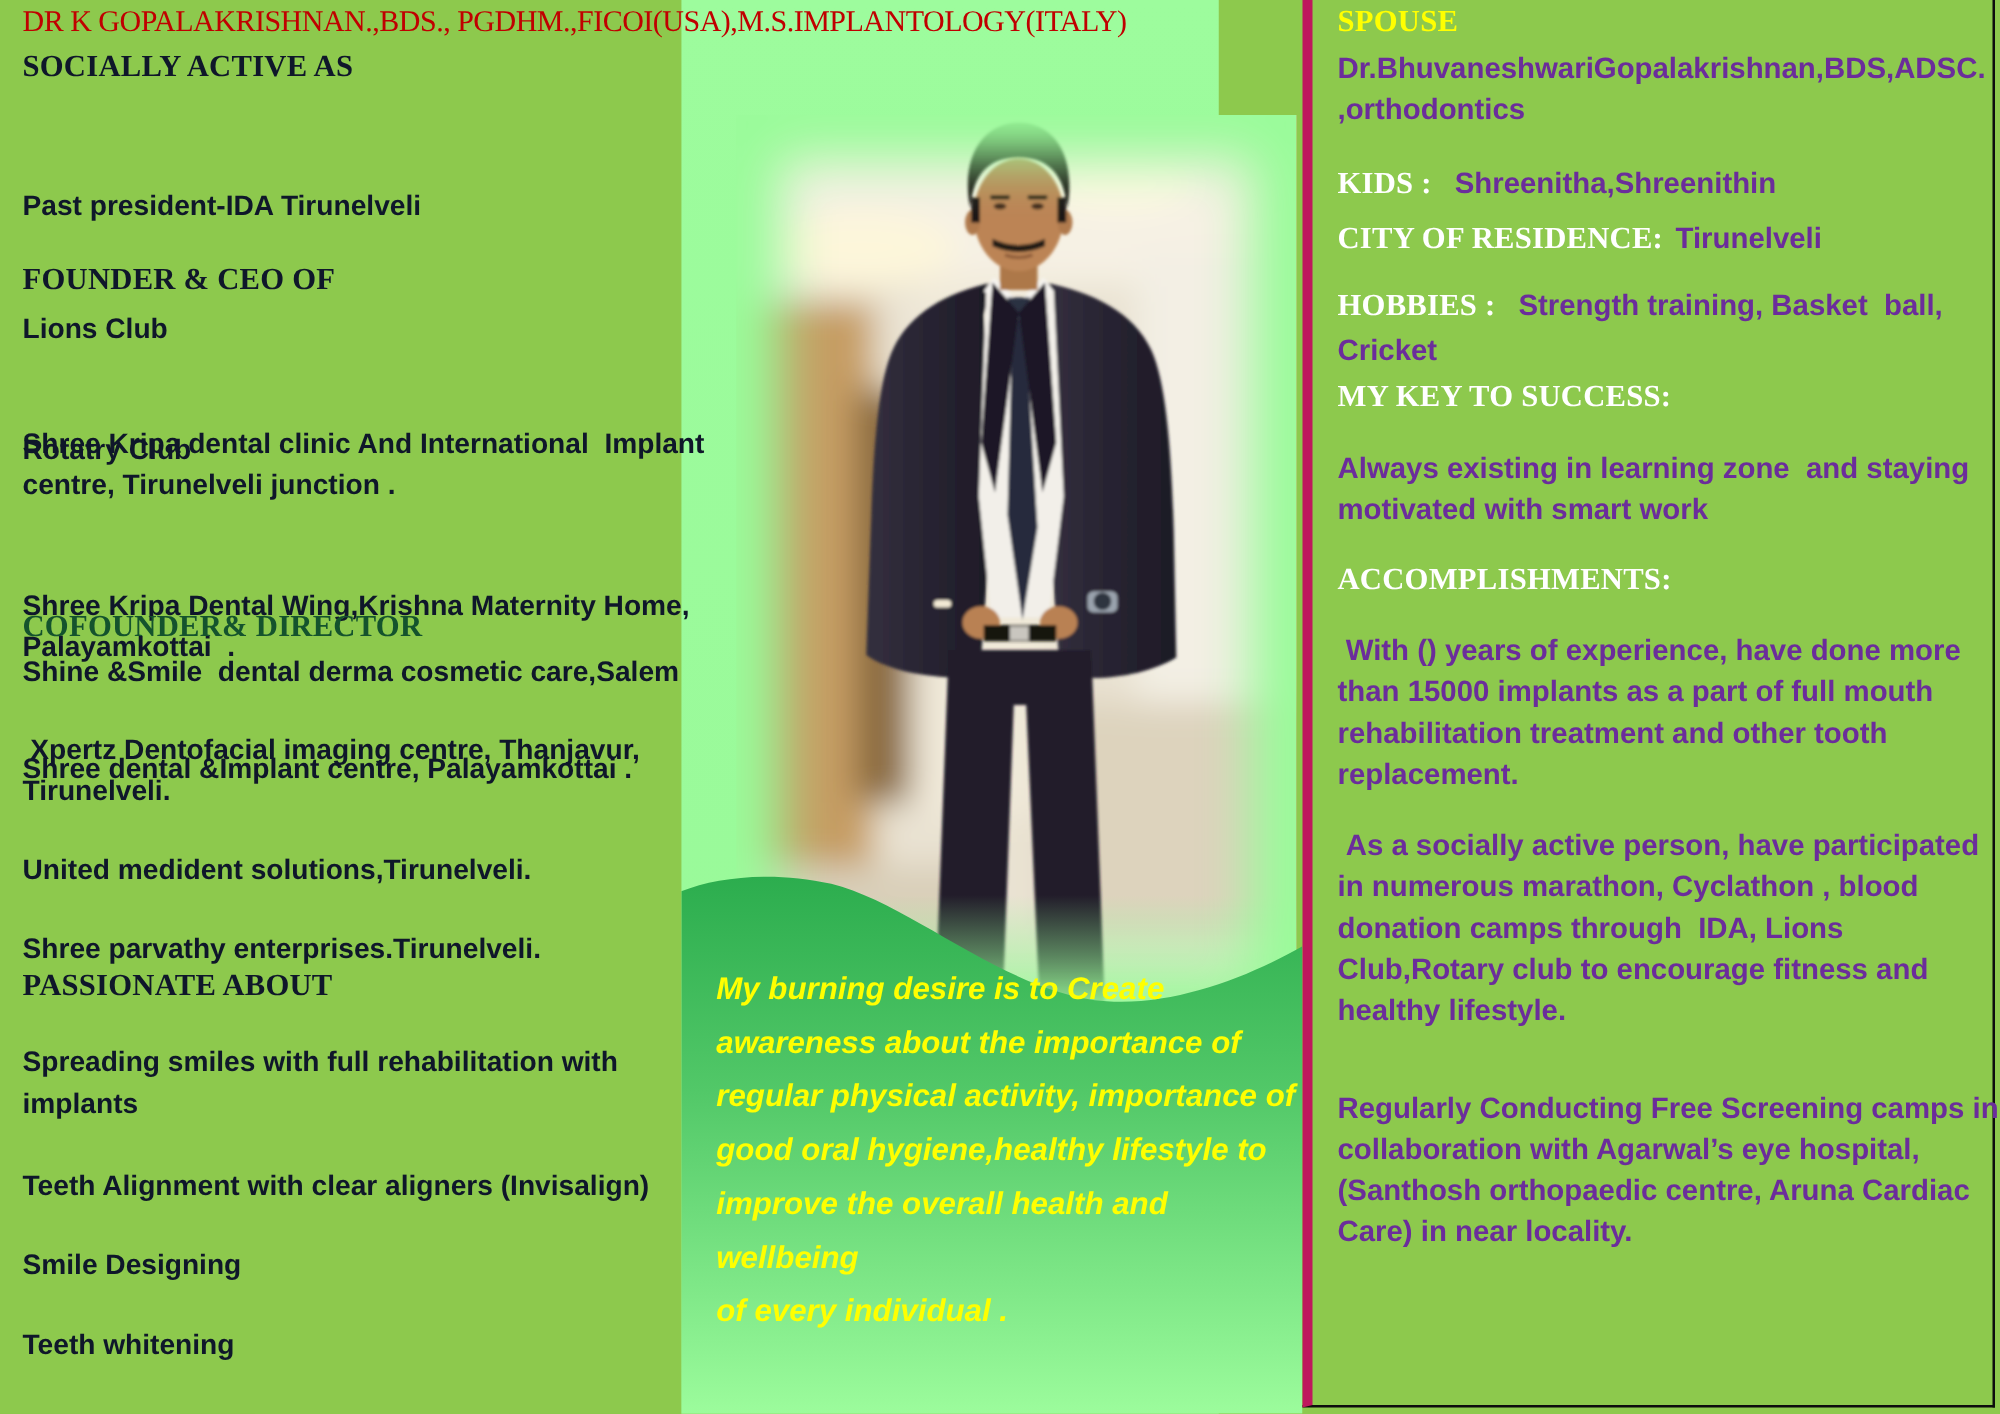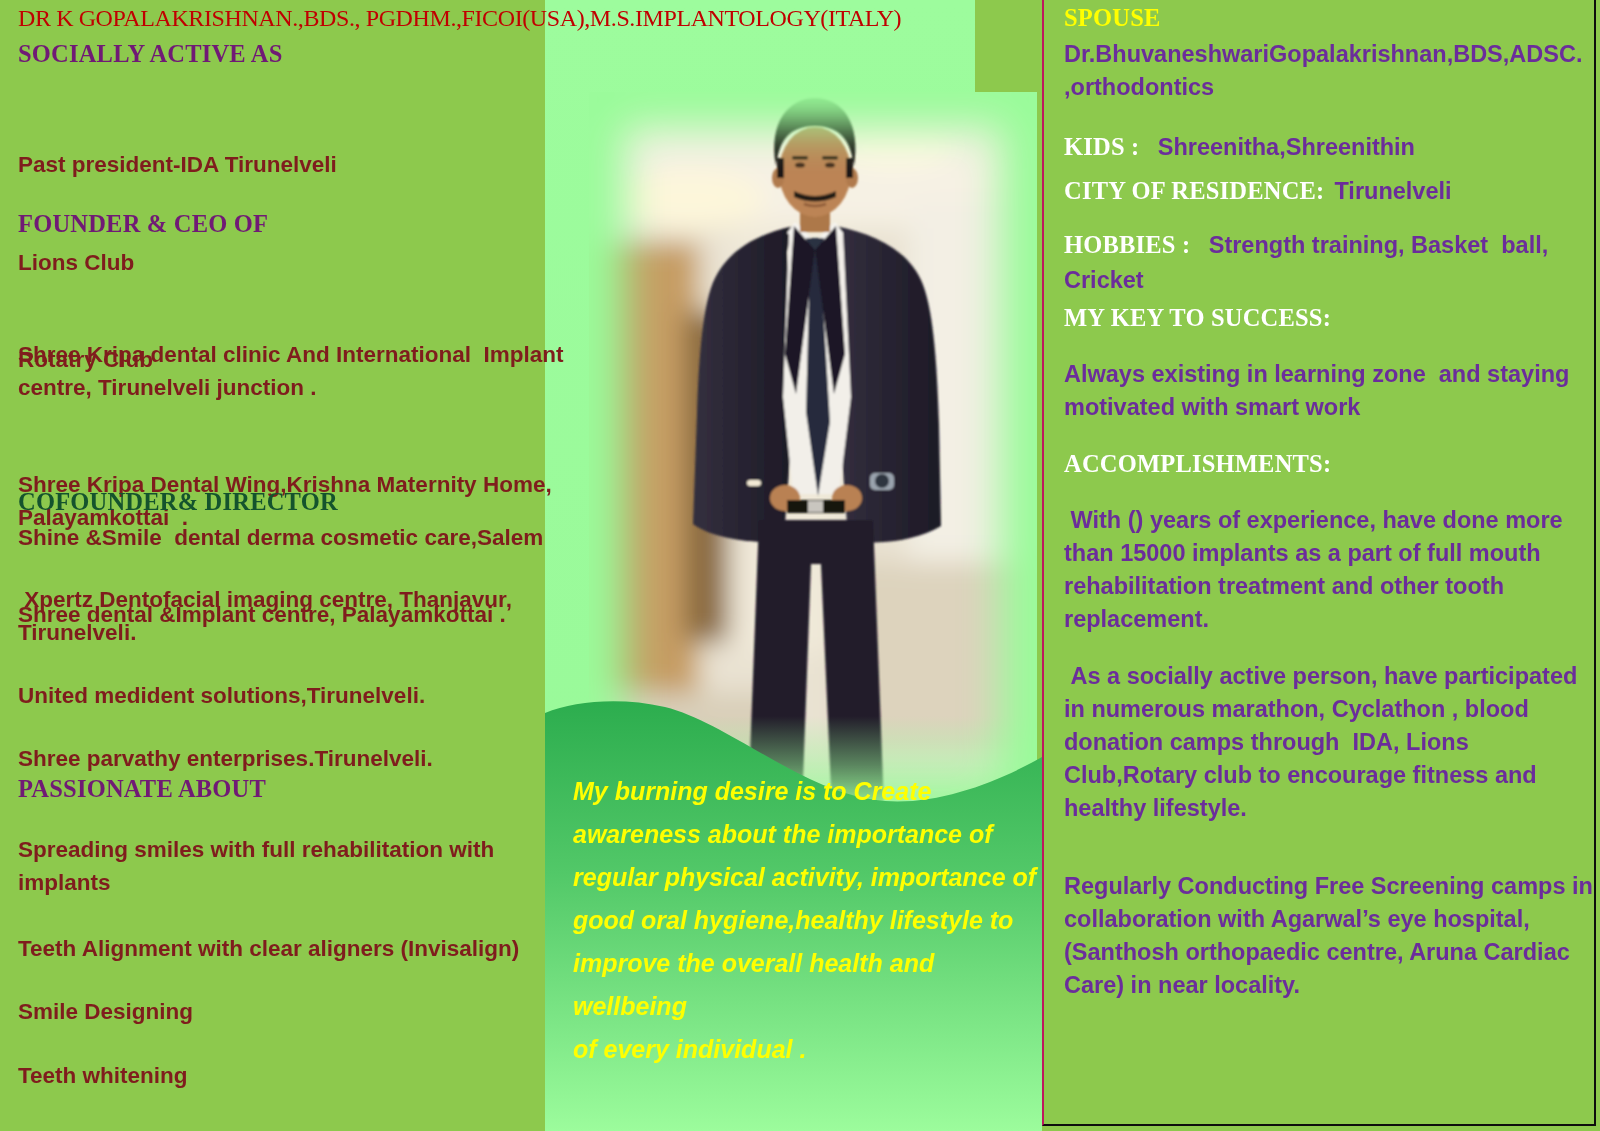--- a/index.html
+++ b/index.html
@@ -13,39 +13,39 @@
     position:absolute;left:0;top:0;width:545px;height:1131px;
     background:#8dc94d;z-index:2;
   }
   .panel-mid{
     position:absolute;left:545px;top:0;width:430px;height:1131px;
     background:linear-gradient(180deg,#9dfc9d 0%,#98f998 100%);z-index:1;
   }
   .panel-right{
     position:absolute;left:1042px;top:0;width:554px;height:1126px;
     background:#8dc94d;box-sizing:border-box;
-    border-left:2px solid #be185d;border-right:2px solid #0d0d0d;
+    border-left:8px solid #be185d;border-right:2px solid #0d0d0d;
     border-bottom:2px solid #0d0d0d;z-index:2;
   }
   
   .main-title{
     position:absolute;left:18px;top:5px;width:1010px;z-index:40;
     font-family:"Liberation Serif", serif;font-weight:normal;
     font-size:24px;letter-spacing:-0.4px;color:#c00000;white-space:nowrap;
   }
   
   .h-serif{
     position:absolute;left:18px;
     font-family:"Liberation Serif", serif;font-weight:bold;
-    font-size:24.5px;color:#701a75;letter-spacing:0.2px;white-space:pre-wrap;
+    font-size:24.5px;color:#0f172a;letter-spacing:0.2px;white-space:pre-wrap;
   }
   .h-yellow{color:#14532d;font-family:Liberation Serif, serif;}
   .purple{
     position:absolute;left:18px;width:575px;
-    color:#7f1d1d;font-weight:bold;font-size:22.5px;line-height:32.5px;
+    color:#0f172a;font-weight:bold;font-size:22.5px;line-height:32.5px;
     white-space:pre-wrap;
   }
   .purple p{margin:0;}
   
   .rp{position:absolute;left:20px;width:532px;}
   .r-label{
     font-family:"Liberation Serif", serif;font-weight:bold;
     font-size:24.5px;color:#ffffff;letter-spacing:0.2px;
   }
   .r-label.yellow{color:#ffff00;}

